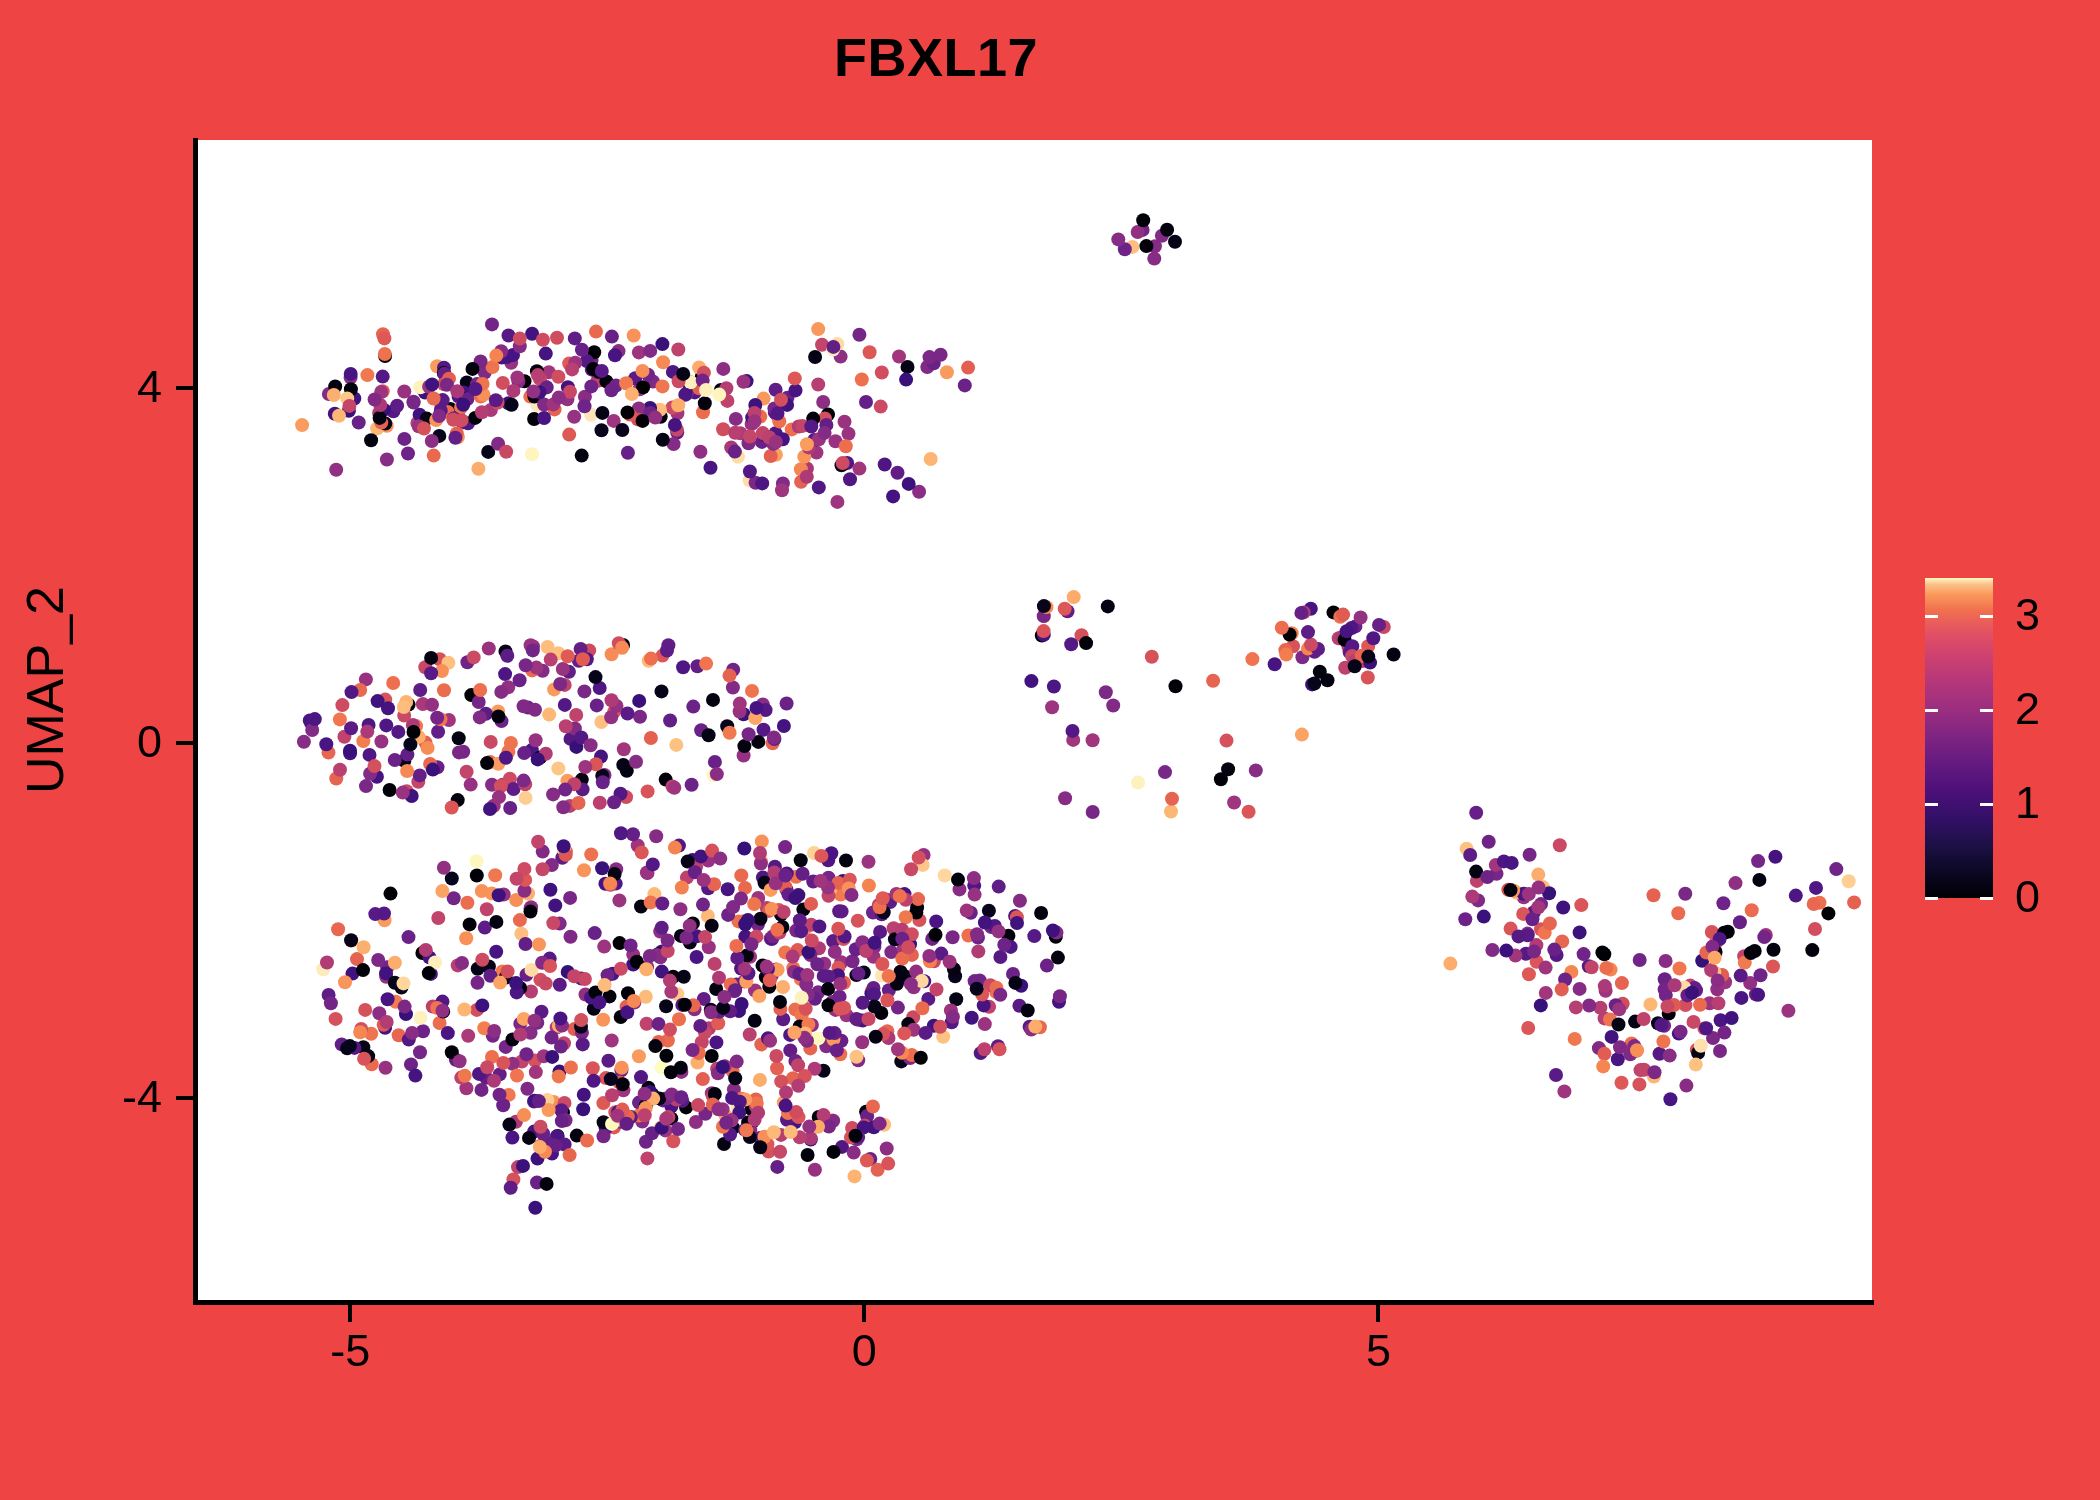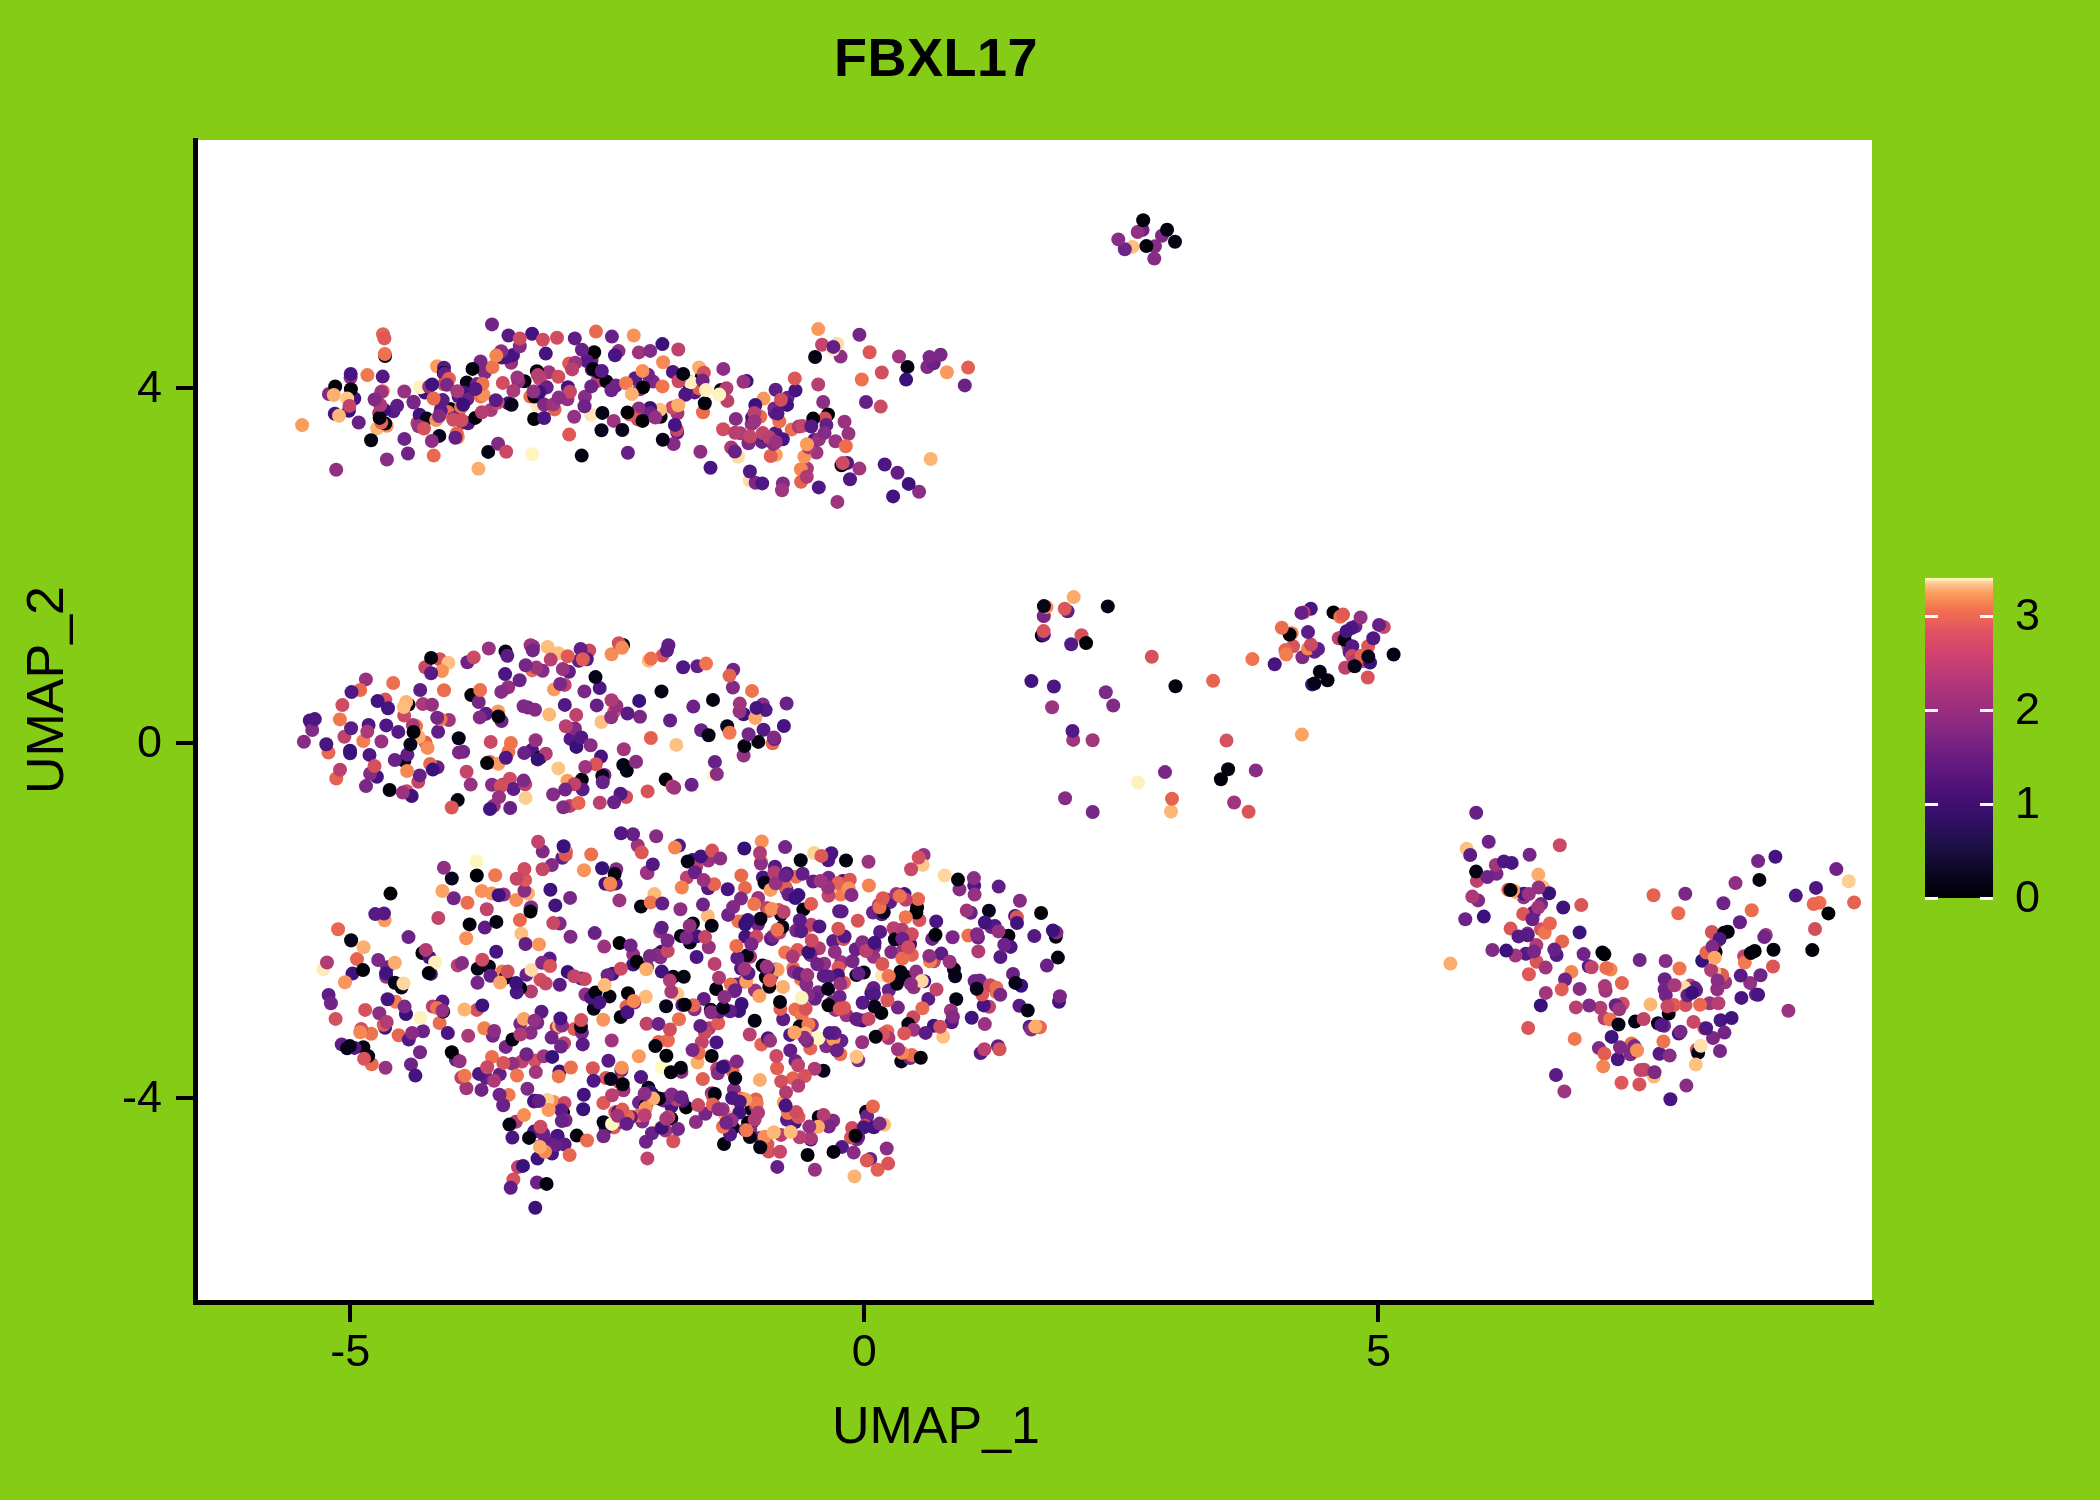--- a/index.html
+++ b/index.html
@@ -7,21 +7,21 @@
     padding: 0;
     background: #ffffff;
   }
   body {
     font-family: "Liberation Sans", sans-serif;
   }
   #page {
     position: relative;
     width: 2100px;
     height: 1500px;
-    background: #84cc16;
+    background: #ef4444;
     overflow: hidden;
   }
   #plot-title {
     position: absolute;
     left: 0;
     top: 26px;
     width: 1872px;
     text-align: center;
     font-size: 54px;
     font-weight: bold;
@@ -1951,21 +1951,20 @@
     </div>
   <div id="xticks">
       <div class="tick-x" style="left: 348.233px;"></div>
       <div class="ticklabel-x" style="left: 290.233px;">-5</div>
       <div class="tick-x" style="left: 862.344px;"></div>
       <div class="ticklabel-x" style="left: 804.344px;">0</div>
       <div class="tick-x" style="left: 1376.45px;"></div>
       <div class="ticklabel-x" style="left: 1318.45px;">5</div>
     </div>
 
-  <div id="xaxis-title">UMAP_1</div>
   <div id="yaxis-title">UMAP_2</div>
 
   <div id="legend">
     <div id="legend-bar"></div>
   </div>
   <div id="legend-ticks">
       <div class="legend-tick left" style="position: absolute; top: 614.647px; left: 1925px;"></div>
       <div class="legend-tick right" style="position: absolute; top: 614.647px; left: 1980px;"></div>
       <div class="legend-label" style="top: 591.647px;">3</div>
       <div class="legend-tick left" style="position: absolute; top: 708.765px; left: 1925px;"></div>

